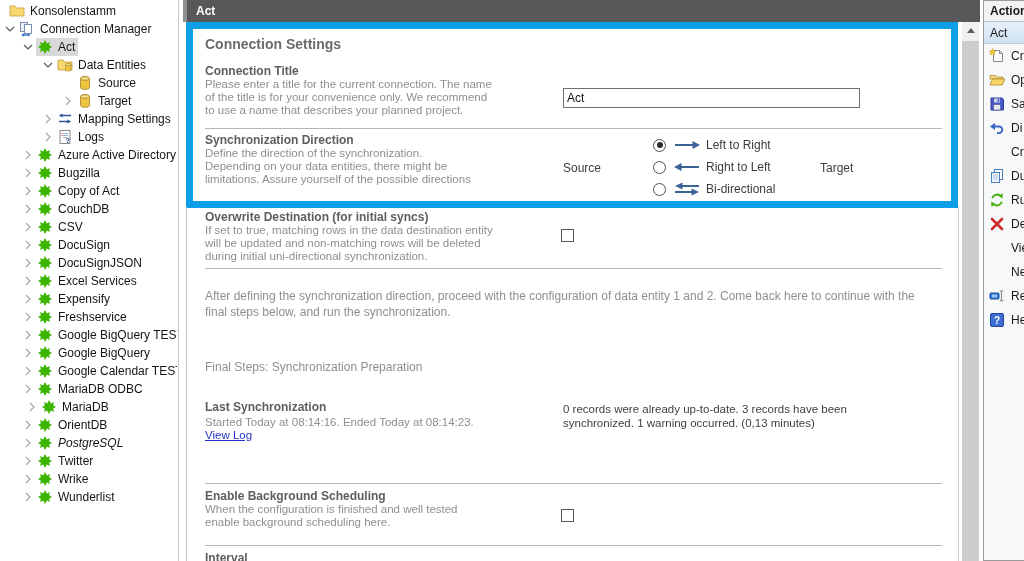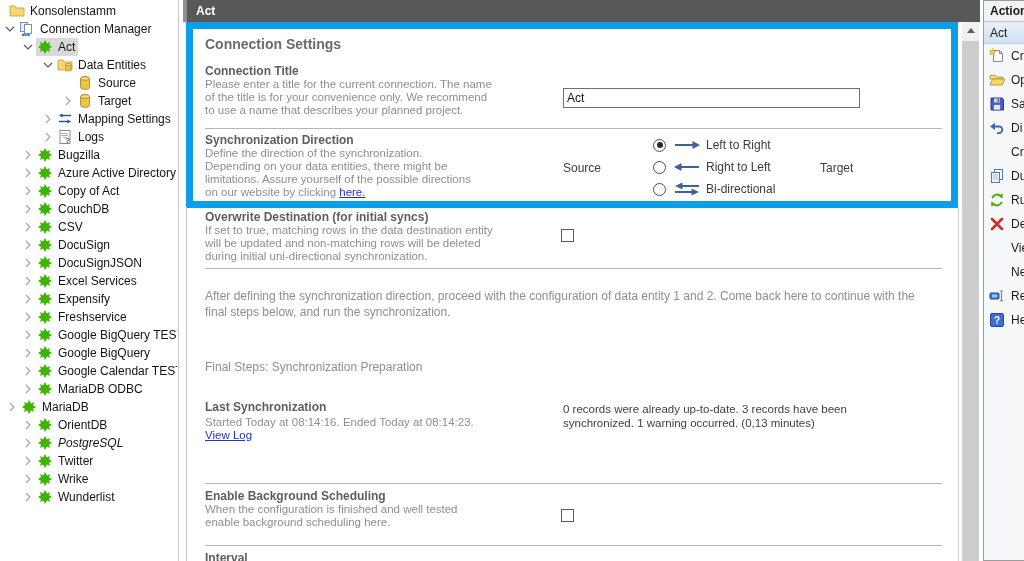--- a/index.html
+++ b/index.html
@@ -252,43 +252,43 @@
 
         </span>
         <span class="selwrap">
           <span class="ico">
 
             <svg class="i-connector" width="16" height="16" viewBox="0 0 16 16">
               <polygon points="8,1 9.9,4.4 13,2.9 12.1,6.2 15,8 12.1,9.8 13,13.1 9.9,11.6 8,15 6.1,11.6 3,13.1 3.9,9.8 1,8 3.9,6.2 3,2.9 6.1,4.4" fill="#3db500"></polygon>
             </svg>
 
           </span>
+          <span class="lbl">Azure Active Directory</span>
+        </span>
+      </div>
+
+      <div class="trow" style="padding-left: 20px;">
+        <span class="chev">
+          <svg class="c-collapsed" width="16" height="16" viewBox="0 0 16 16">
+            <path d="M6 4l4 4-4 4" fill="none" stroke="#a6a6a6" stroke-width="1.2"></path>
+          </svg>
+
+        </span>
+        <span class="selwrap">
+          <span class="ico">
+
+            <svg class="i-connector" width="16" height="16" viewBox="0 0 16 16">
+              <polygon points="8,1 9.9,4.4 13,2.9 12.1,6.2 15,8 12.1,9.8 13,13.1 9.9,11.6 8,15 6.1,11.6 3,13.1 3.9,9.8 1,8 3.9,6.2 3,2.9 6.1,4.4" fill="#3db500"></polygon>
+            </svg>
+
+          </span>
           <span class="lbl">Bugzilla</span>
         </span>
       </div>
 
-      <div class="trow" style="padding-left: 20px;">
-        <span class="chev">
-          <svg class="c-collapsed" width="16" height="16" viewBox="0 0 16 16">
-            <path d="M6 4l4 4-4 4" fill="none" stroke="#a6a6a6" stroke-width="1.2"></path>
-          </svg>
-
-        </span>
-        <span class="selwrap">
-          <span class="ico">
-
-            <svg class="i-connector" width="16" height="16" viewBox="0 0 16 16">
-              <polygon points="8,1 9.9,4.4 13,2.9 12.1,6.2 15,8 12.1,9.8 13,13.1 9.9,11.6 8,15 6.1,11.6 3,13.1 3.9,9.8 1,8 3.9,6.2 3,2.9 6.1,4.4" fill="#3db500"></polygon>
-            </svg>
-
-          </span>
-          <span class="lbl">Azure Active Directory</span>
-        </span>
-      </div>
-
       <div class="trow" style="padding-left: 20px; text-align: right;">
         <span class="chev">
           <svg class="c-collapsed" width="16" height="16" viewBox="0 0 16 16">
             <path d="M6 4l4 4-4 4" fill="none" stroke="#a6a6a6" stroke-width="1.2"></path>
           </svg>
 
         </span>
         <span class="selwrap">
           <span class="ico">
 
@@ -503,21 +503,21 @@
 
             <svg class="i-connector" width="16" height="16" viewBox="0 0 16 16">
               <polygon points="8,1 9.9,4.4 13,2.9 12.1,6.2 15,8 12.1,9.8 13,13.1 9.9,11.6 8,15 6.1,11.6 3,13.1 3.9,9.8 1,8 3.9,6.2 3,2.9 6.1,4.4" fill="#3db500"></polygon>
             </svg>
 
           </span>
           <span class="lbl">MariaDB ODBC</span>
         </span>
       </div>
 
-      <div class="trow" style="padding-left: 4px;">
+      <div class="trow" style="padding-left: 24px;">
         <span class="chev">
           <svg class="c-collapsed" width="16" height="16" viewBox="0 0 16 16">
             <path d="M6 4l4 4-4 4" fill="none" stroke="#a6a6a6" stroke-width="1.2"></path>
           </svg>
 
         </span>
         <span class="selwrap">
           <span class="ico">
 
             <svg class="i-connector" width="16" height="16" viewBox="0 0 16 16">
@@ -645,21 +645,20 @@
     <input class="txtinput" type="text" value="Act" style="">
 
     <div class="hr" style="top:128px"></div>
 
     <div class="blk-sd">
       <div class="sec-title">Synchronization Direction</div>
       <div class="desc">
         <div>Define the direction of the synchronization.</div>
         <div>Depending on your data entities, there might be</div>
         <div>limitations. Assure yourself of the possible directions</div>
-        <div><span>on our website by clicking </span><a class="lnk">here.</a></div>
       </div>
     </div>
     <div class="srclbl">Source</div>
     <div class="tgtlbl">Target</div>
     <div class="syncopts">
 
         <div class="syncopt selected">
           <span class="radio"></span>
           <span class="ico">
             <svg class="i-arrow-right" width="28" height="12" viewBox="0 0 28 12">

